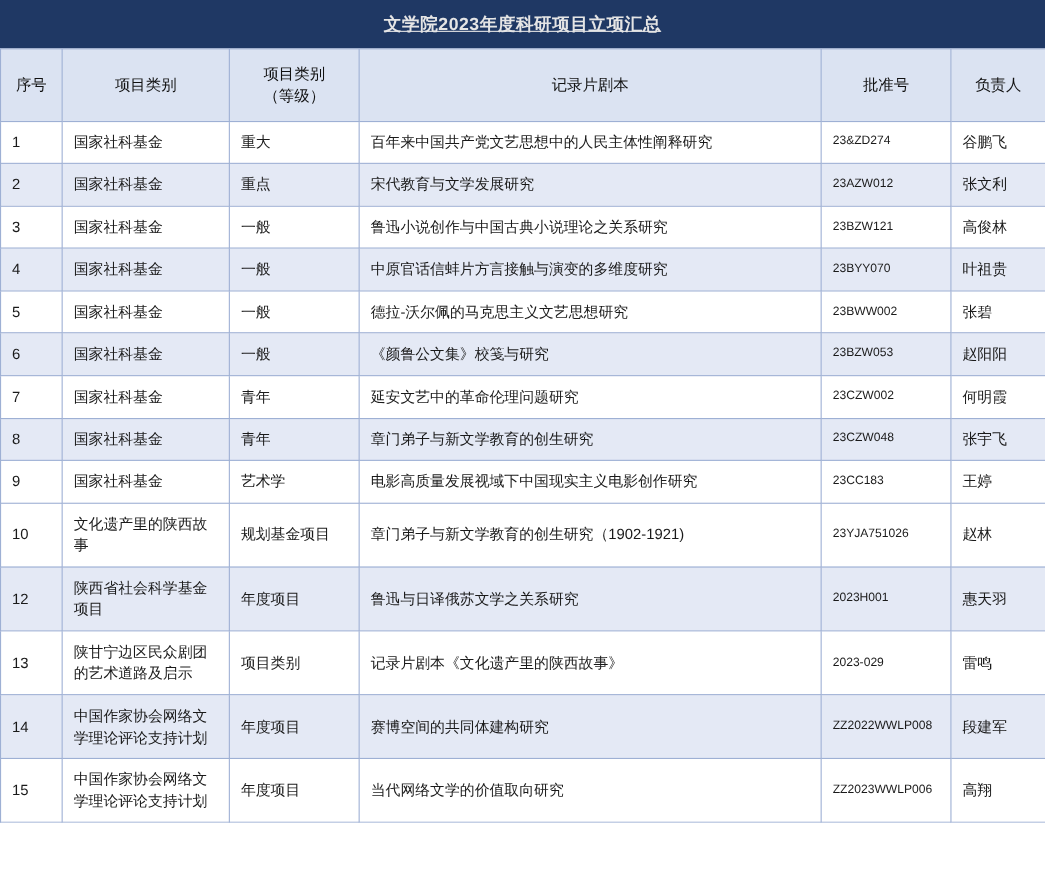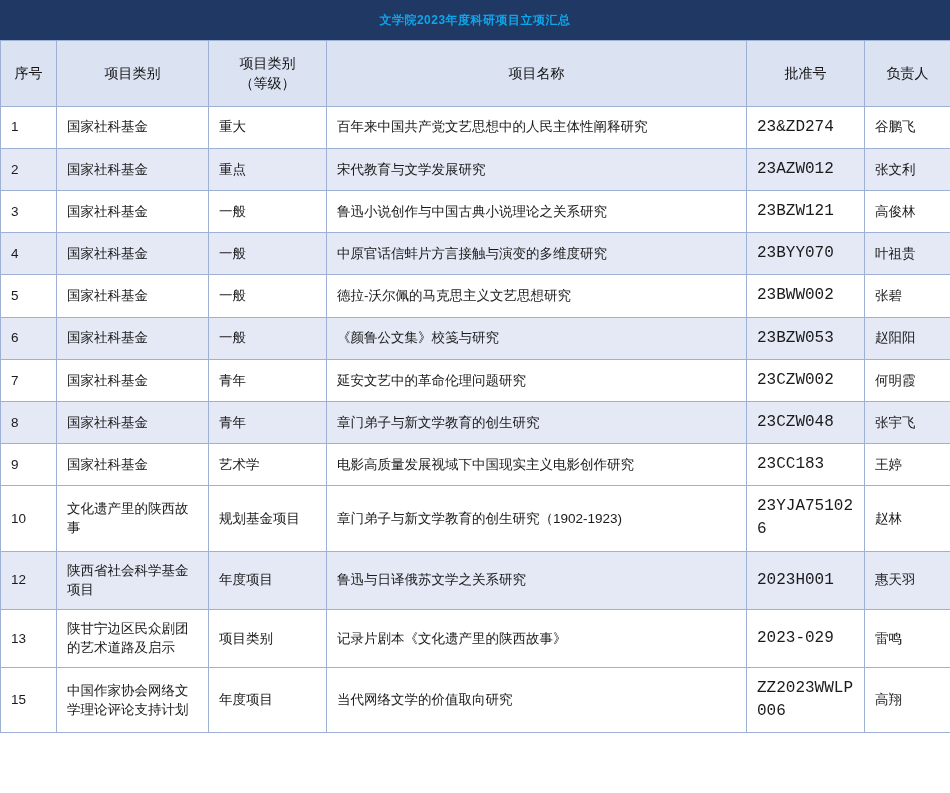--- a/index.html
+++ b/index.html
@@ -12,26 +12,27 @@
     font-family: "Liberation Sans", "DejaVu Sans", sans-serif;
     color: #1a1a1a;
     -webkit-font-smoothing: antialiased;
   }
   .doc {
     width: 950px;
     box-sizing: border-box;
   }
   .title-bar {
     background: #1f3864;
-    color: #0ea5e9;
+    color: #e5e5e5;
     text-align: center;
-    font-size: 12px;
+    font-size: 16px;
     font-weight: bold;
     padding: 12px 8px 11px 8px;
     letter-spacing: 0.5px;
+    text-decoration: underline;
   }
   table.grid {
     width: 950px;
     border-collapse: collapse;
     table-layout: fixed;
     font-size: 13.5px;
   }
   table.grid th, table.grid td {
     border: 1px solid #9eb0d4;
     padding: 9px 10px;
@@ -55,21 +56,21 @@
   
   col.c-idx    { width: 56px; }
   col.c-cat    { width: 152px; }
   col.c-level  { width: 118px; }
   col.c-name   { width: 420px; }
   col.c-code   { width: 118px; }
   col.c-person { width: 86px; }
 
   td.idx { text-align: left; padding-left: 12px; }
   td.cat, td.level, td.name, td.code, td.person { text-align: left; }
-  td.code { font-size: 16px; font-family: Liberation Mono, monospace; }
+  td.code { font-size: 11px; }
   .hdr-sub { display: block; }
 </style>
 </head>
 <body>
 
 <div class="doc">
 
   <div class="title-bar">文学院2023年度科研项目立项汇总</div>
 
   <table class="grid">
@@ -82,21 +83,21 @@
       <col class="c-person">
     </colgroup>
     <thead>
       <tr>
         <th>序号</th>
         <th>项目类别</th>
         <th>
           <span class="hdr-sub">项目类别</span>
           <span class="hdr-sub">（等级）</span>
         </th>
-        <th>项目名称</th>
+        <th>记录片剧本</th>
         <th>批准号</th>
         <th>负责人</th>
       </tr>
     </thead>
     <tbody>
         <tr class="odd">
           <td class="idx">1</td>
           <td class="cat">国家社科基金</td>
           <td class="level">重大</td>
           <td class="name">百年来中国共产党文艺思想中的人民主体性阐释研究</td>
@@ -164,40 +165,48 @@
           <td class="cat">国家社科基金</td>
           <td class="level">艺术学</td>
           <td class="name">电影高质量发展视域下中国现实主义电影创作研究</td>
           <td class="code">23CC183</td>
           <td class="person">王婷</td>
         </tr>
         <tr class="odd">
           <td class="idx">10</td>
           <td class="cat">文化遗产里的陕西故事</td>
           <td class="level">规划基金项目</td>
-          <td class="name">章门弟子与新文学教育的创生研究（1902-1923)</td>
+          <td class="name">章门弟子与新文学教育的创生研究（1902-1921)</td>
           <td class="code">23YJA751026</td>
           <td class="person">赵林</td>
         </tr>
         <tr class="even">
           <td class="idx">12</td>
           <td class="cat">陕西省社会科学基金项目</td>
           <td class="level">年度项目</td>
           <td class="name">鲁迅与日译俄苏文学之关系研究</td>
           <td class="code">2023H001</td>
           <td class="person">惠天羽</td>
         </tr>
         <tr class="odd">
           <td class="idx">13</td>
           <td class="cat">陕甘宁边区民众剧团的艺术道路及启示</td>
           <td class="level">项目类别</td>
           <td class="name">记录片剧本《文化遗产里的陕西故事》</td>
           <td class="code">2023-029</td>
           <td class="person">雷鸣</td>
         </tr>
+        <tr class="even">
+          <td class="idx">14</td>
+          <td class="cat">中国作家协会网络文学理论评论支持计划</td>
+          <td class="level">年度项目</td>
+          <td class="name">赛博空间的共同体建构研究</td>
+          <td class="code">ZZ2022WWLP008</td>
+          <td class="person">段建军</td>
+        </tr>
         <tr class="odd">
           <td class="idx">15</td>
           <td class="cat">中国作家协会网络文学理论评论支持计划</td>
           <td class="level">年度项目</td>
           <td class="name">当代网络文学的价值取向研究</td>
           <td class="code">ZZ2023WWLP006</td>
           <td class="person">高翔</td>
         </tr>
       </tbody>
   </table>

